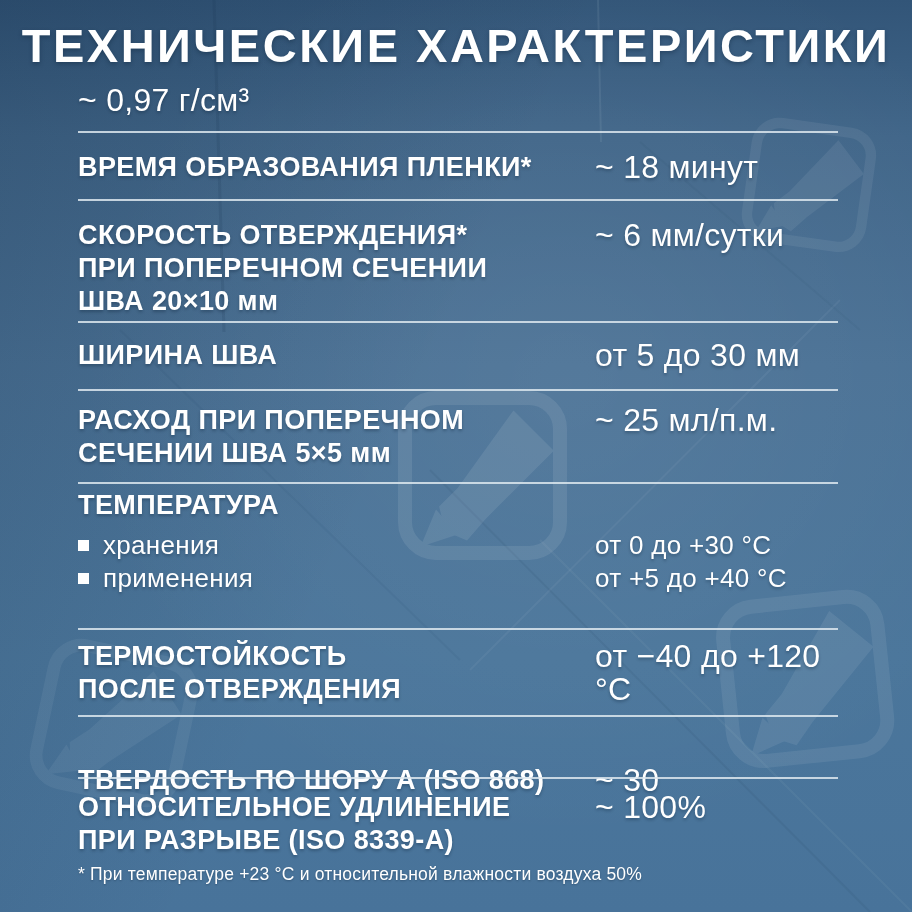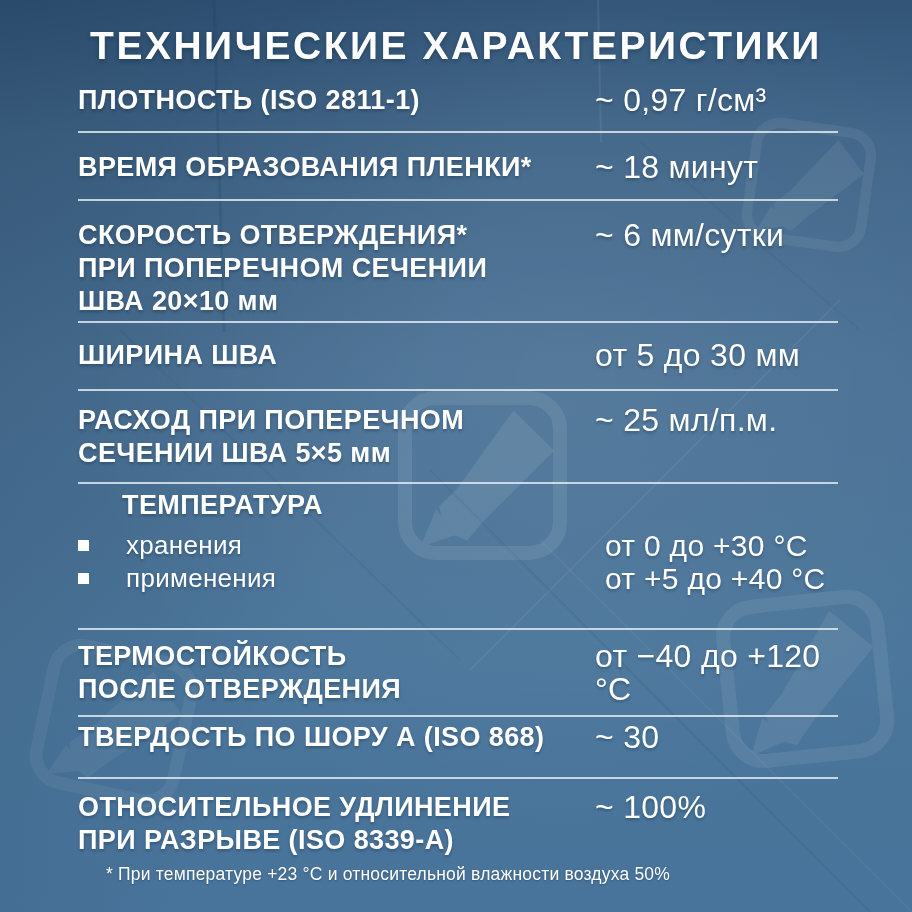--- a/index.html
+++ b/index.html
@@ -15,21 +15,21 @@
     color:var(--text,#ffffff);
   }
 
   
   .texture { position:absolute; inset:0; pointer-events:none; }
 
   .content { position:absolute; inset:0; }
 
   .title {
     position:absolute; top:24px; left:0; width:912px;
-    text-align:center; font-size:39px; font-weight:bold;
+    text-align:center; font-size:47px; font-weight:bold;
     letter-spacing:2.5px; line-height:44px;
     text-shadow:0 2px 4px rgba(8,28,48,.35);
   }
 
   .row { position:absolute; left:78px; width:760px; display:flex; }
   .label {
     width:517px; font-size:27px; font-weight:bold; line-height:33px;
     white-space:pre-line; letter-spacing:.4px;
     text-shadow:0 2px 3px rgba(8,28,48,.3);
   }
@@ -41,40 +41,38 @@
   .divider { position:absolute; left:78px; width:760px; height:2px;
     background:var(--divider,#dde7ee); opacity:.85; }
 
   .r1{top:84px}  .d1{top:131px}
   .r2{top:151px} .d2{top:199px}
   .r3{top:219px} .d3{top:321px}
   .r4{top:339px} .d4{top:389px}
   .r5{top:404px} .d5{top:482px}
   .r6{top:489px} .d6{top:628px}
   .r7{top:640px} .d7{top:715px}
-  .r8{top:721px} .d8{top:777px}
+  .r8{top:764px} .d8{top:777px}
   .r9{top:791px}
 
   .temp-block { width:100%; }
-  .temp-heading { width:auto; margin-bottom:7px;margin-left:44px; }
+  .temp-heading { width:auto; margin-bottom:7px; }
   .temp-item { display:flex; }
   .t-label {
     width:517px; font-size:26px; font-weight:normal; line-height:33px;
     display:flex; align-items:center; letter-spacing:.3px;
     text-shadow:0 2px 3px rgba(8,28,48,.3);
-    gap:23px;
   }
   .bullet { width:11px; height:11px; background:var(--text,#ffffff); display:inline-block; margin-right:14px; flex:0 0 auto; }
-  .t-value { flex:1; font-size:30px; font-weight:normal; line-height:33px; letter-spacing:.3px; text-shadow:0 2px 3px rgba(8,28,48,.3);margin-left:10px; }
+  .t-value { flex:1; font-size:26px; font-weight:normal; line-height:33px; letter-spacing:.3px; text-shadow:0 2px 3px rgba(8,28,48,.3); }
 
   .footnote {
     position:absolute; top:864px; left:78px; width:760px;
     font-size:17.5px; font-weight:normal; letter-spacing:.2px;
     text-shadow:0 1px 2px rgba(8,28,48,.3);
-    margin-left:28px;
   }
 </style>
 </head>
 <body>
 
 <div class="sheet">
 
   <svg class="texture" width="912" height="912" viewBox="0 0 912 912">
     <defs>
       <g id="wm">
@@ -96,21 +94,20 @@
     <use href="#wm" transform="translate(760,120) scale(1.15) rotate(8)" opacity="0.065"></use>
     <use href="#wm" transform="translate(720,610) scale(1.55) rotate(-6)" opacity="0.075"></use>
     <use href="#wm" transform="translate(60,640) scale(1.4) rotate(12)" opacity="0.055"></use>
   </svg>
 
   <div class="content">
 
     <div class="title">ТЕХНИЧЕСКИЕ ХАРАКТЕРИСТИКИ</div>
 
     <div class="row r1">
-      <div class="label">ПЛОТНОСТЬ (ISO 2811-1)</div>
       <div class="value">~ 0,97 г/см³</div>
     </div>
     <div class="divider d1"></div>
 
     <div class="row r2">
       <div class="label">ВРЕМЯ ОБРАЗОВАНИЯ ПЛЕНКИ*</div>
       <div class="value">~ 18 минут</div>
     </div>
     <div class="divider d2"></div>
 

